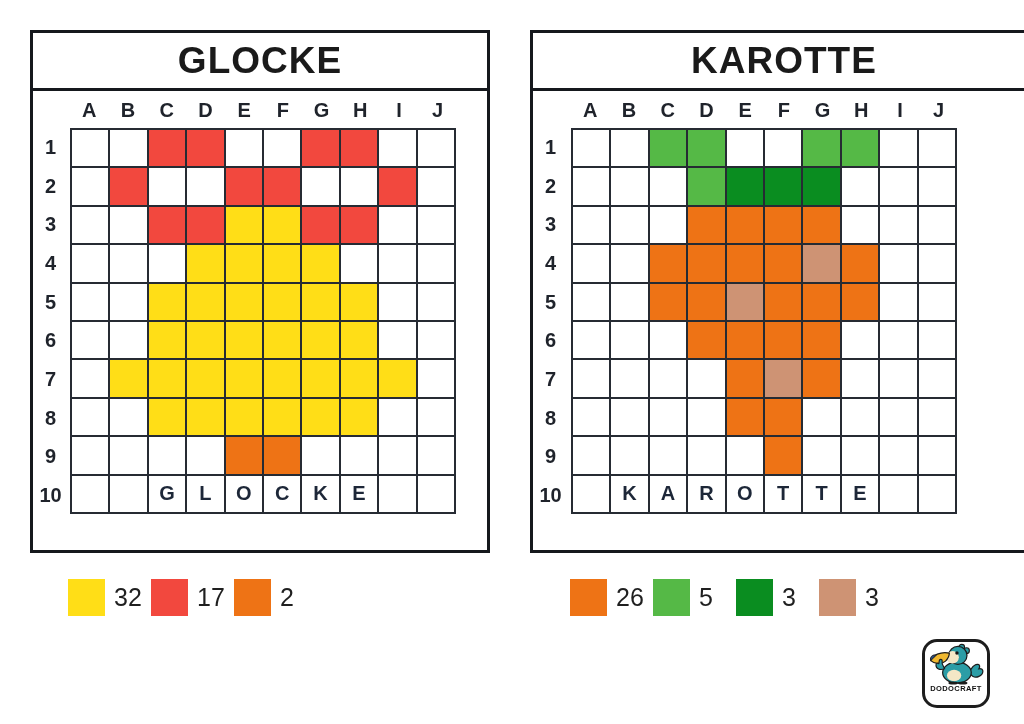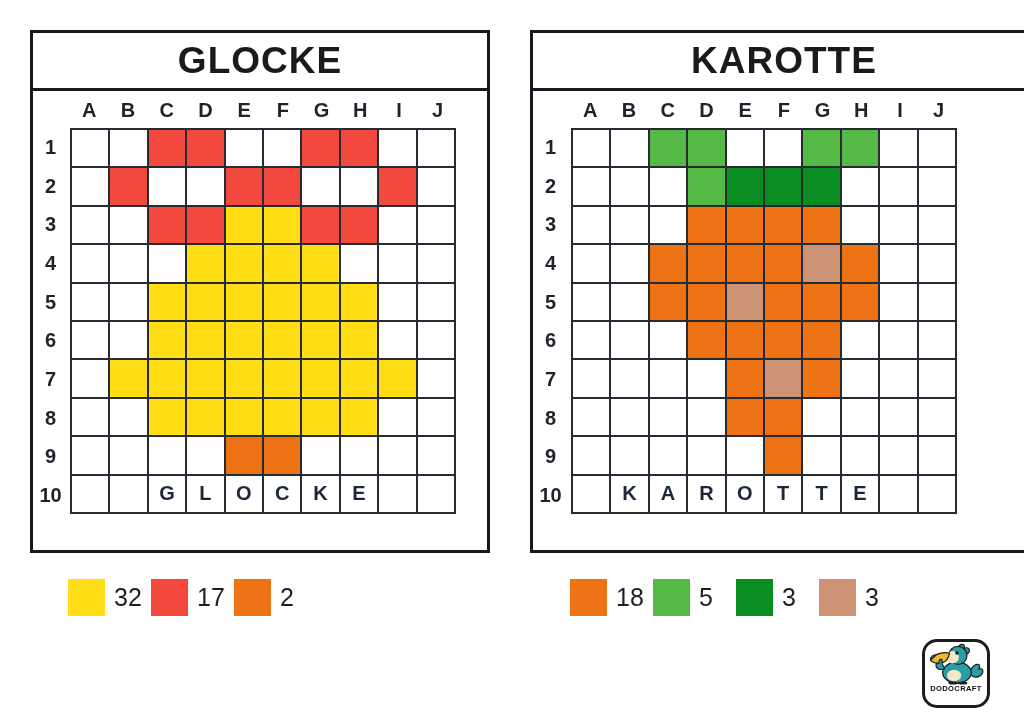--- a/index.html
+++ b/index.html
@@ -339,21 +339,21 @@
       <span class="count">17</span>
     </div>
     <div class="legend-item">
       <span class="swatch" style="background: rgb(238, 115, 21);"></span>
       <span class="count">2</span>
     </div>
   </div>
 <div class="legend" style="left:570px;">
     <div class="legend-item">
       <span class="swatch" style="background: rgb(238, 115, 21);"></span>
-      <span class="count">18</span>
+      <span class="count">26</span>
     </div>
     <div class="legend-item">
       <span class="swatch" style="background: rgb(85, 185, 70);"></span>
       <span class="count">5</span>
     </div>
     <div class="legend-item">
       <span class="swatch" style="background: rgb(10, 141, 32);"></span>
       <span class="count">3</span>
     </div>
     <div class="legend-item">

